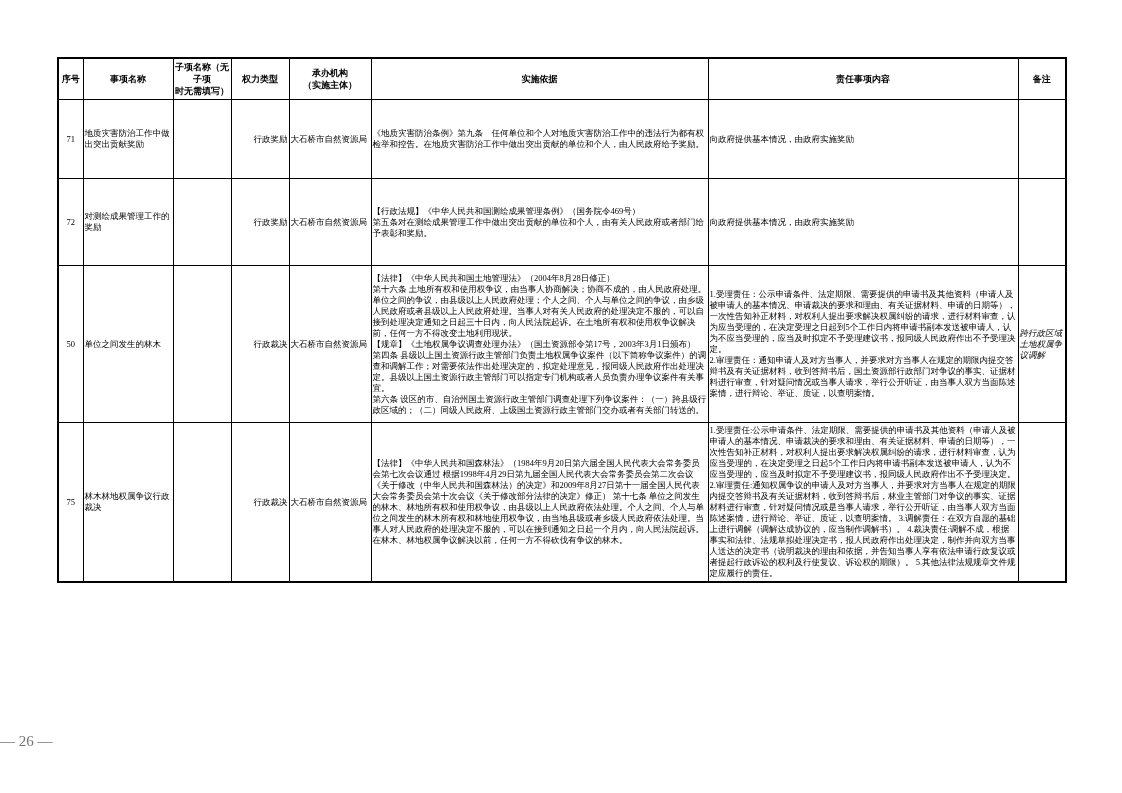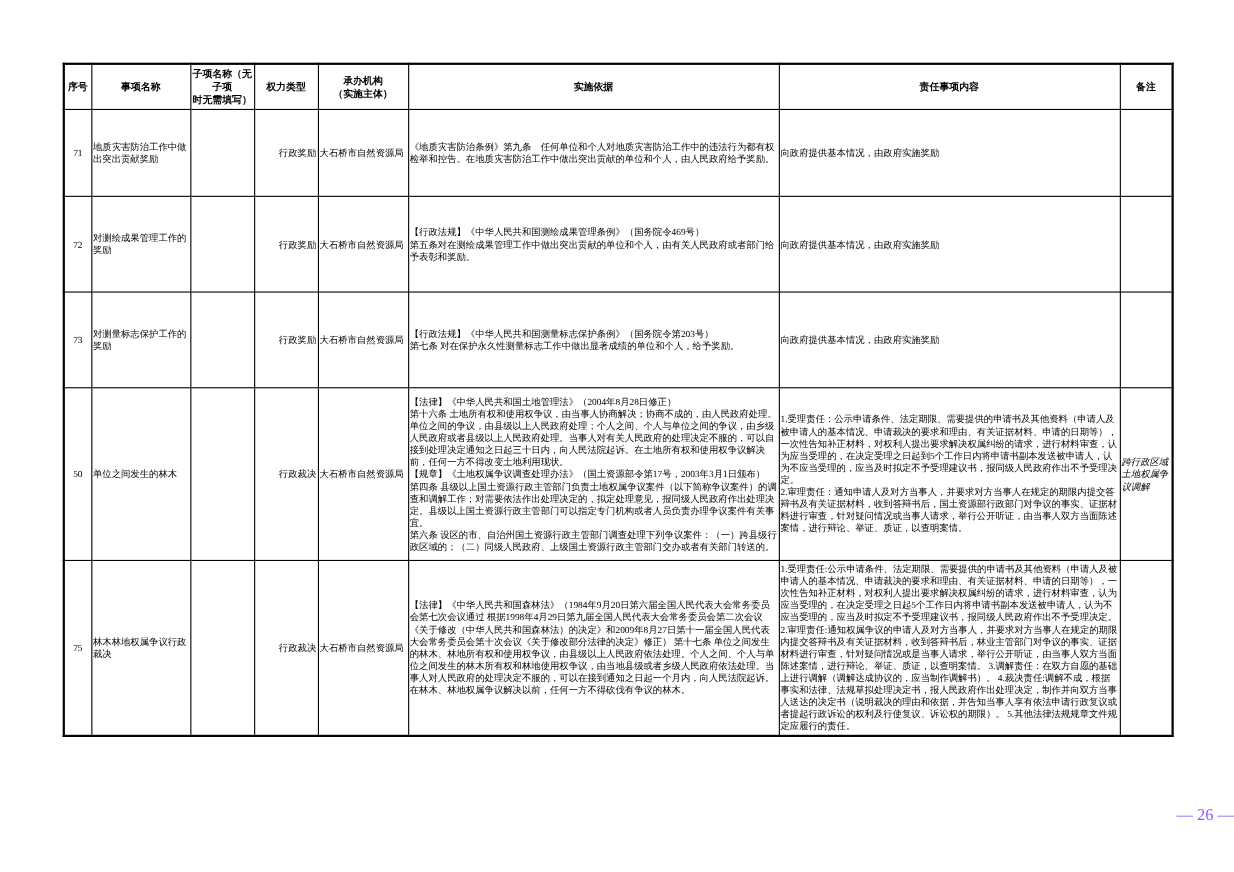--- a/index.html
+++ b/index.html
@@ -33,21 +33,21 @@
   tr.rh-75 { height:159px; }
   .c-no   { text-align:center;margin-left:43px; }
   .c-name { text-align:left; }
   .c-sub  { text-align:left; }
   .c-type { text-align:right; }
   .c-org  { text-align:left; }
   .c-basis, .c-resp { text-align:left; white-space:pre-line; }
   .c-remark { text-align:left; white-space:pre-line;font-style:italic; }
   .page-number {
     position:absolute; left:0; top:733px; width:100%;
-    text-align:right; font-size:15px; color:#8b5cf6;
+    text-align:left; font-size:15px; color:#737373;
   }
 </style>
 </head>
 <body>
 
 <table class="doc-table">
   <colgroup>
     <col style="width:25px">
       <col style="width:90px">
       <col style="width:58px">
@@ -84,31 +84,20 @@
     <td class="c-no">72</td>
     <td class="c-name">对测绘成果管理工作的奖励</td>
     <td class="c-sub"></td>
     <td class="c-type">行政奖励</td>
     <td class="c-org">大石桥市自然资源局</td>
     <td class="c-basis">【行政法规】《中华人民共和国测绘成果管理条例》（国务院令469号）
 第五条对在测绘成果管理工作中做出突出贡献的单位和个人，由有关人民政府或者部门给予表彰和奖励。</td>
     <td class="c-resp">向政府提供基本情况，由政府实施奖励</td>
     <td class="c-remark"></td>
   </tr>
-  <tr class="rh-73">
-    <td class="c-no">73</td>
-    <td class="c-name">对测量标志保护工作的奖励</td>
-    <td class="c-sub"></td>
-    <td class="c-type">行政奖励</td>
-    <td class="c-org">大石桥市自然资源局</td>
-    <td class="c-basis">【行政法规】《中华人民共和国测量标志保护条例》（国务院令第203号）
-第七条 对在保护永久性测量标志工作中做出显著成绩的单位和个人，给予奖励。</td>
-    <td class="c-resp">向政府提供基本情况，由政府实施奖励</td>
-    <td class="c-remark"></td>
-  </tr>
   <tr class="rh-74">
     <td class="c-no">50</td>
     <td class="c-name">单位之间发生的林木</td>
     <td class="c-sub"></td>
     <td class="c-type">行政裁决</td>
     <td class="c-org">大石桥市自然资源局</td>
     <td class="c-basis">【法律】《中华人民共和国土地管理法》（2004年8月28日修正）
 第十六条 土地所有权和使用权争议，由当事人协商解决；协商不成的，由人民政府处理。单位之间的争议，由县级以上人民政府处理；个人之间、个人与单位之间的争议，由乡级人民政府或者县级以上人民政府处理。当事人对有关人民政府的处理决定不服的，可以自接到处理决定通知之日起三十日内，向人民法院起诉。在土地所有权和使用权争议解决前，任何一方不得改变土地利用现状。
 【规章】《土地权属争议调查处理办法》（国土资源部令第17号，2003年3月1日颁布）
 第四条 县级以上国土资源行政主管部门负责土地权属争议案件（以下简称争议案件）的调查和调解工作；对需要依法作出处理决定的，拟定处理意见，报同级人民政府作出处理决定。县级以上国土资源行政主管部门可以指定专门机构或者人员负责办理争议案件有关事宜。

